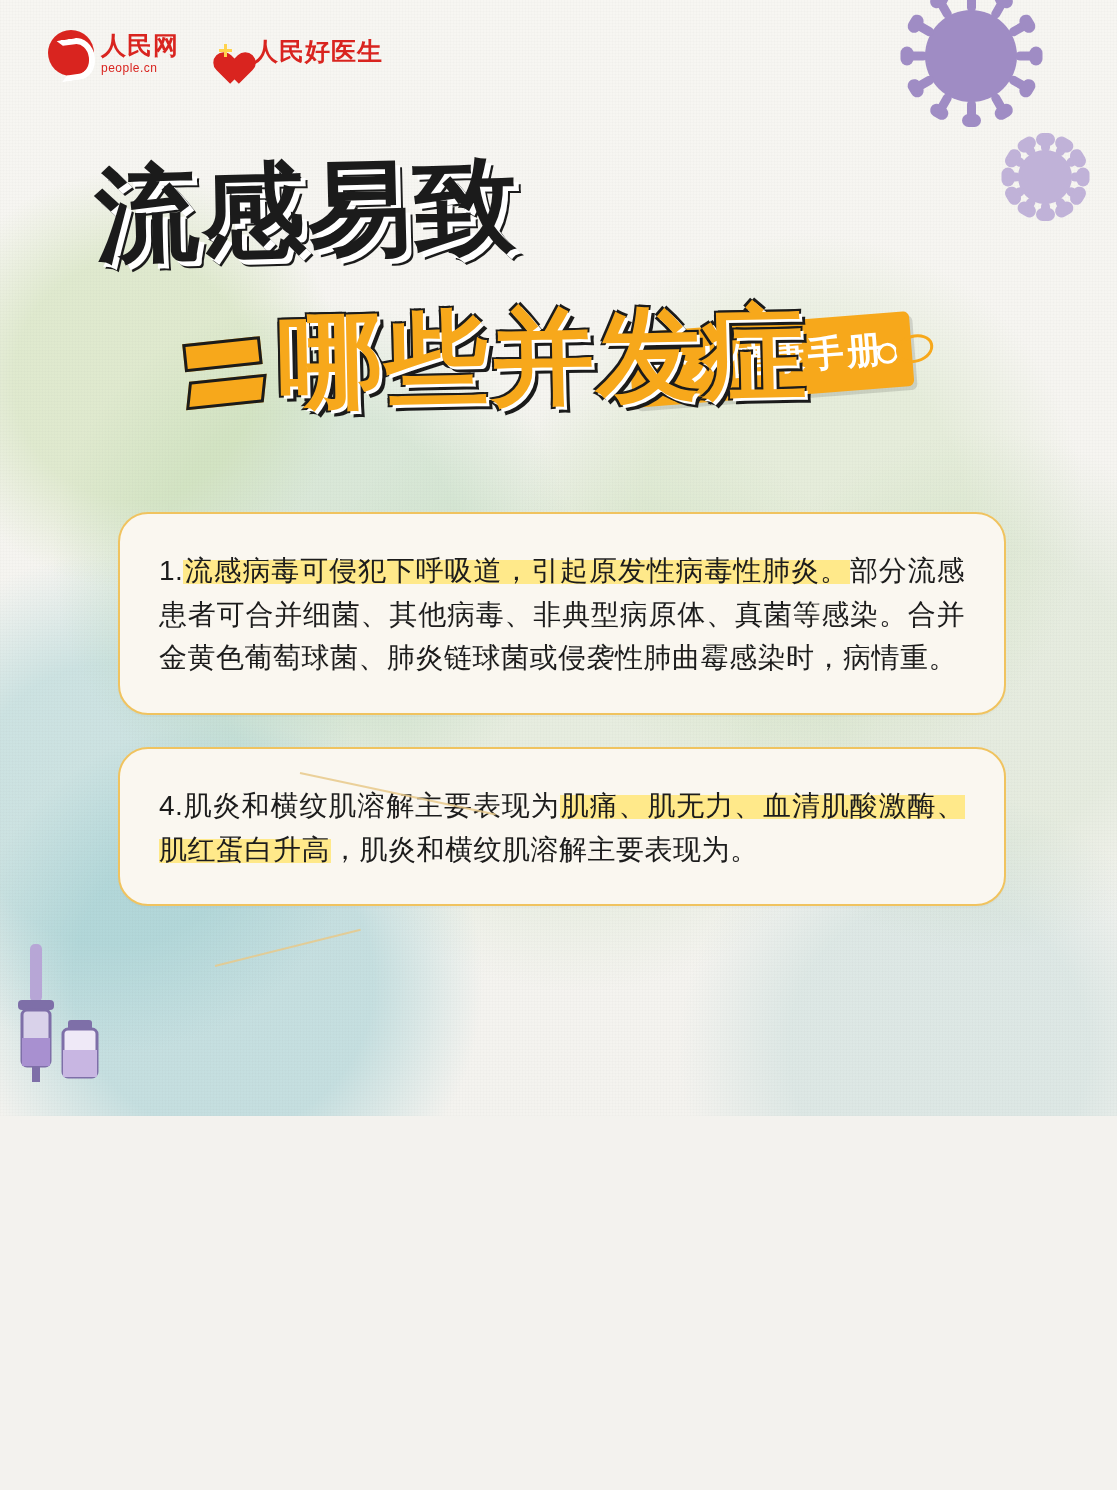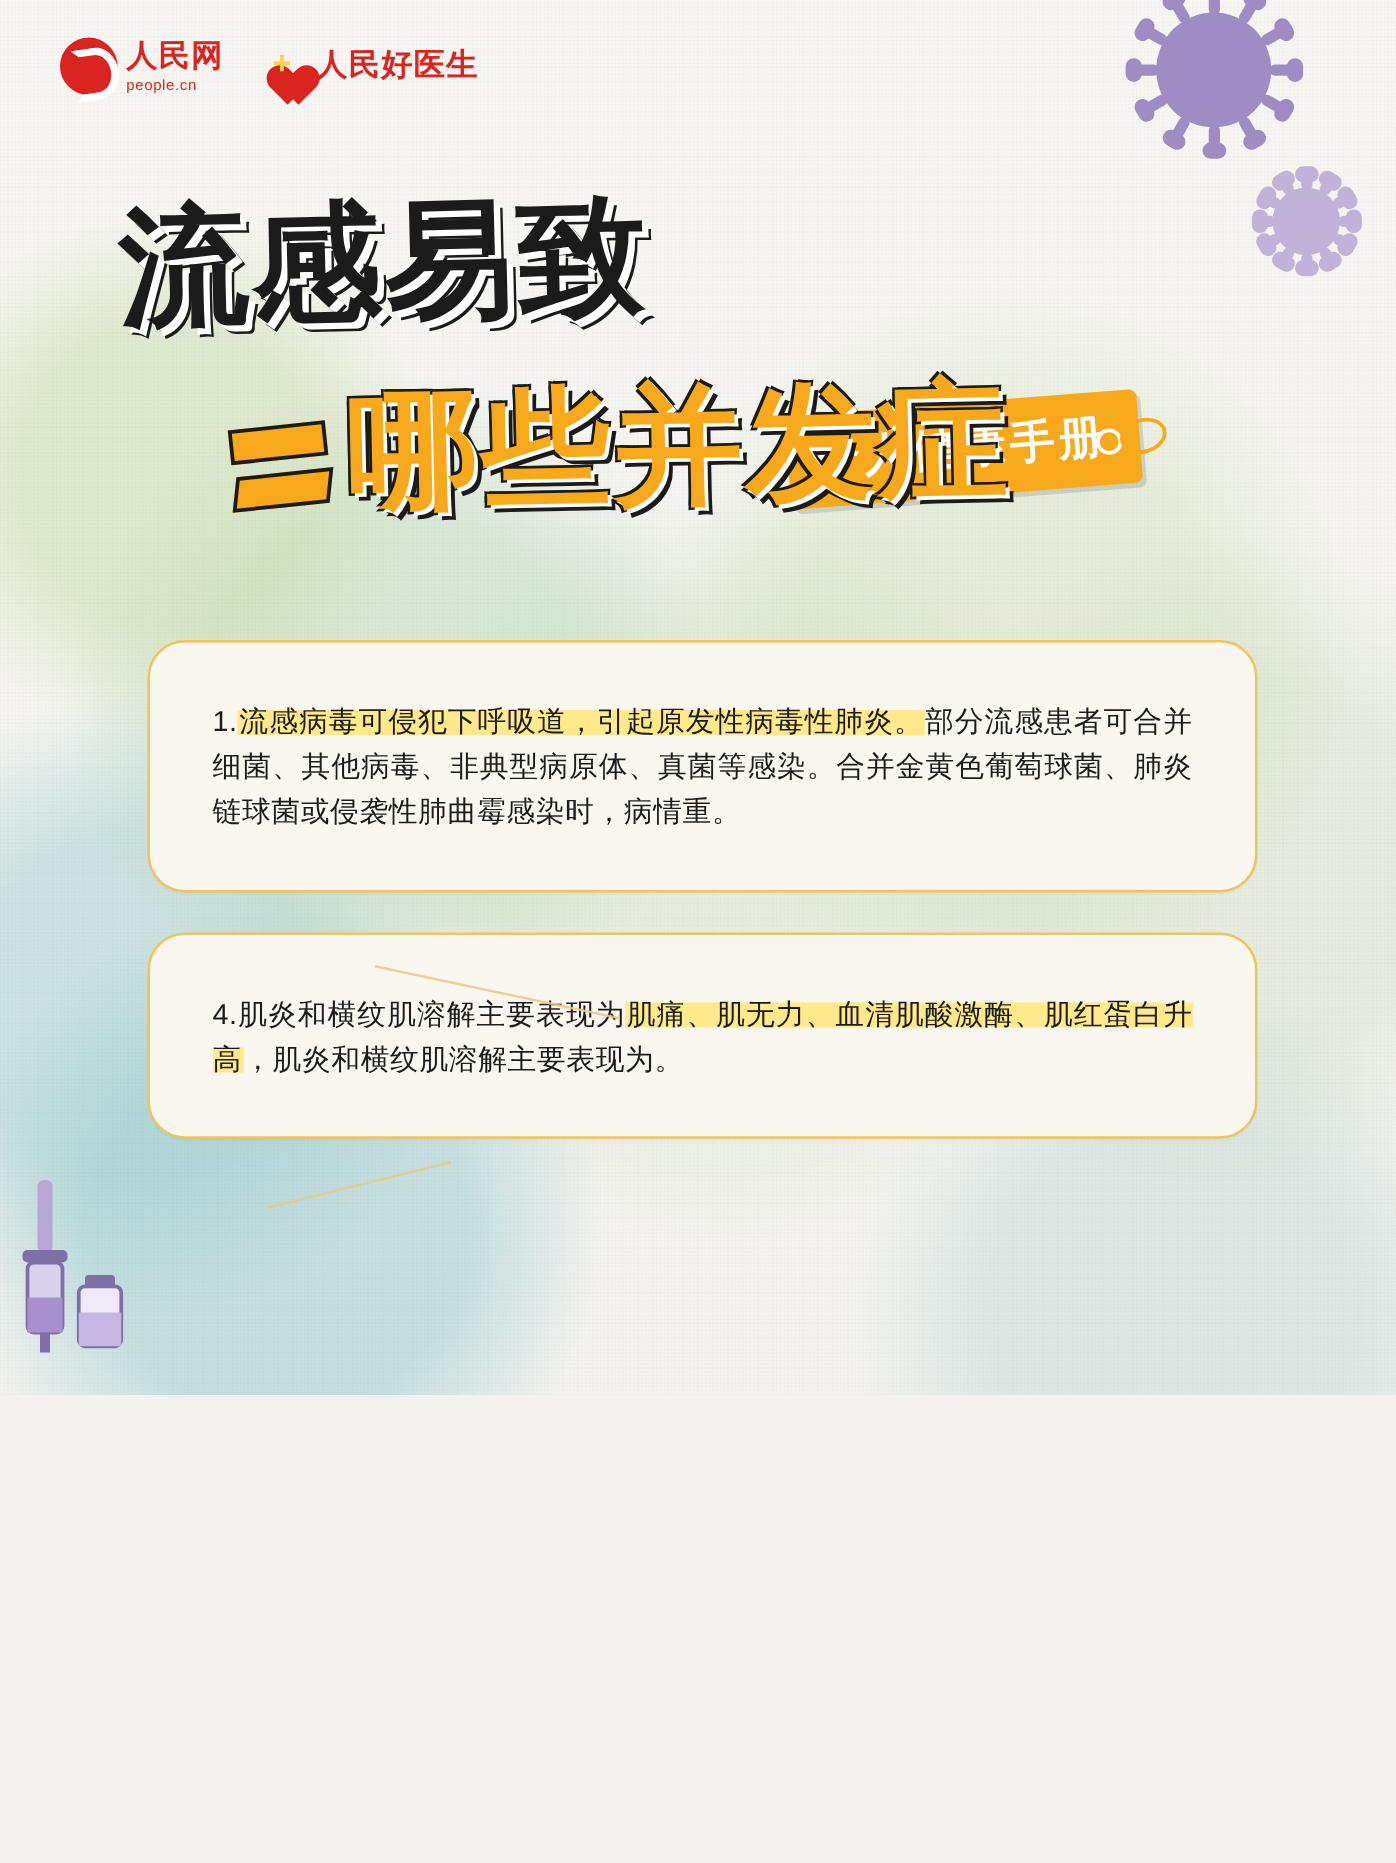--- a/index.html
+++ b/index.html
@@ -232,22 +232,22 @@
   .card {
     position: relative;
     background: #faf7f0;
     border: 2px solid #f0c35f;
     border-radius: 30px;
     padding: 30px 34px 28px 34px;
     margin-bottom: 32px;
     box-shadow: 0 2px 0 rgba(0,0,0,0.02);
   }
   .card p {
-    margin: 16px;
-    font-size: 23px;
+    margin: 5px;
+    font-size: 28px;
     line-height: 1.56;
     color: #1c1c1c;
     letter-spacing: 0.5px;
     text-align: justify;
   }
   .hl {
     background: linear-gradient(#ffe98a, #ffe98a);
     background-size: 100% 78%;
     background-position: 0 72%;
     background-repeat: no-repeat;

